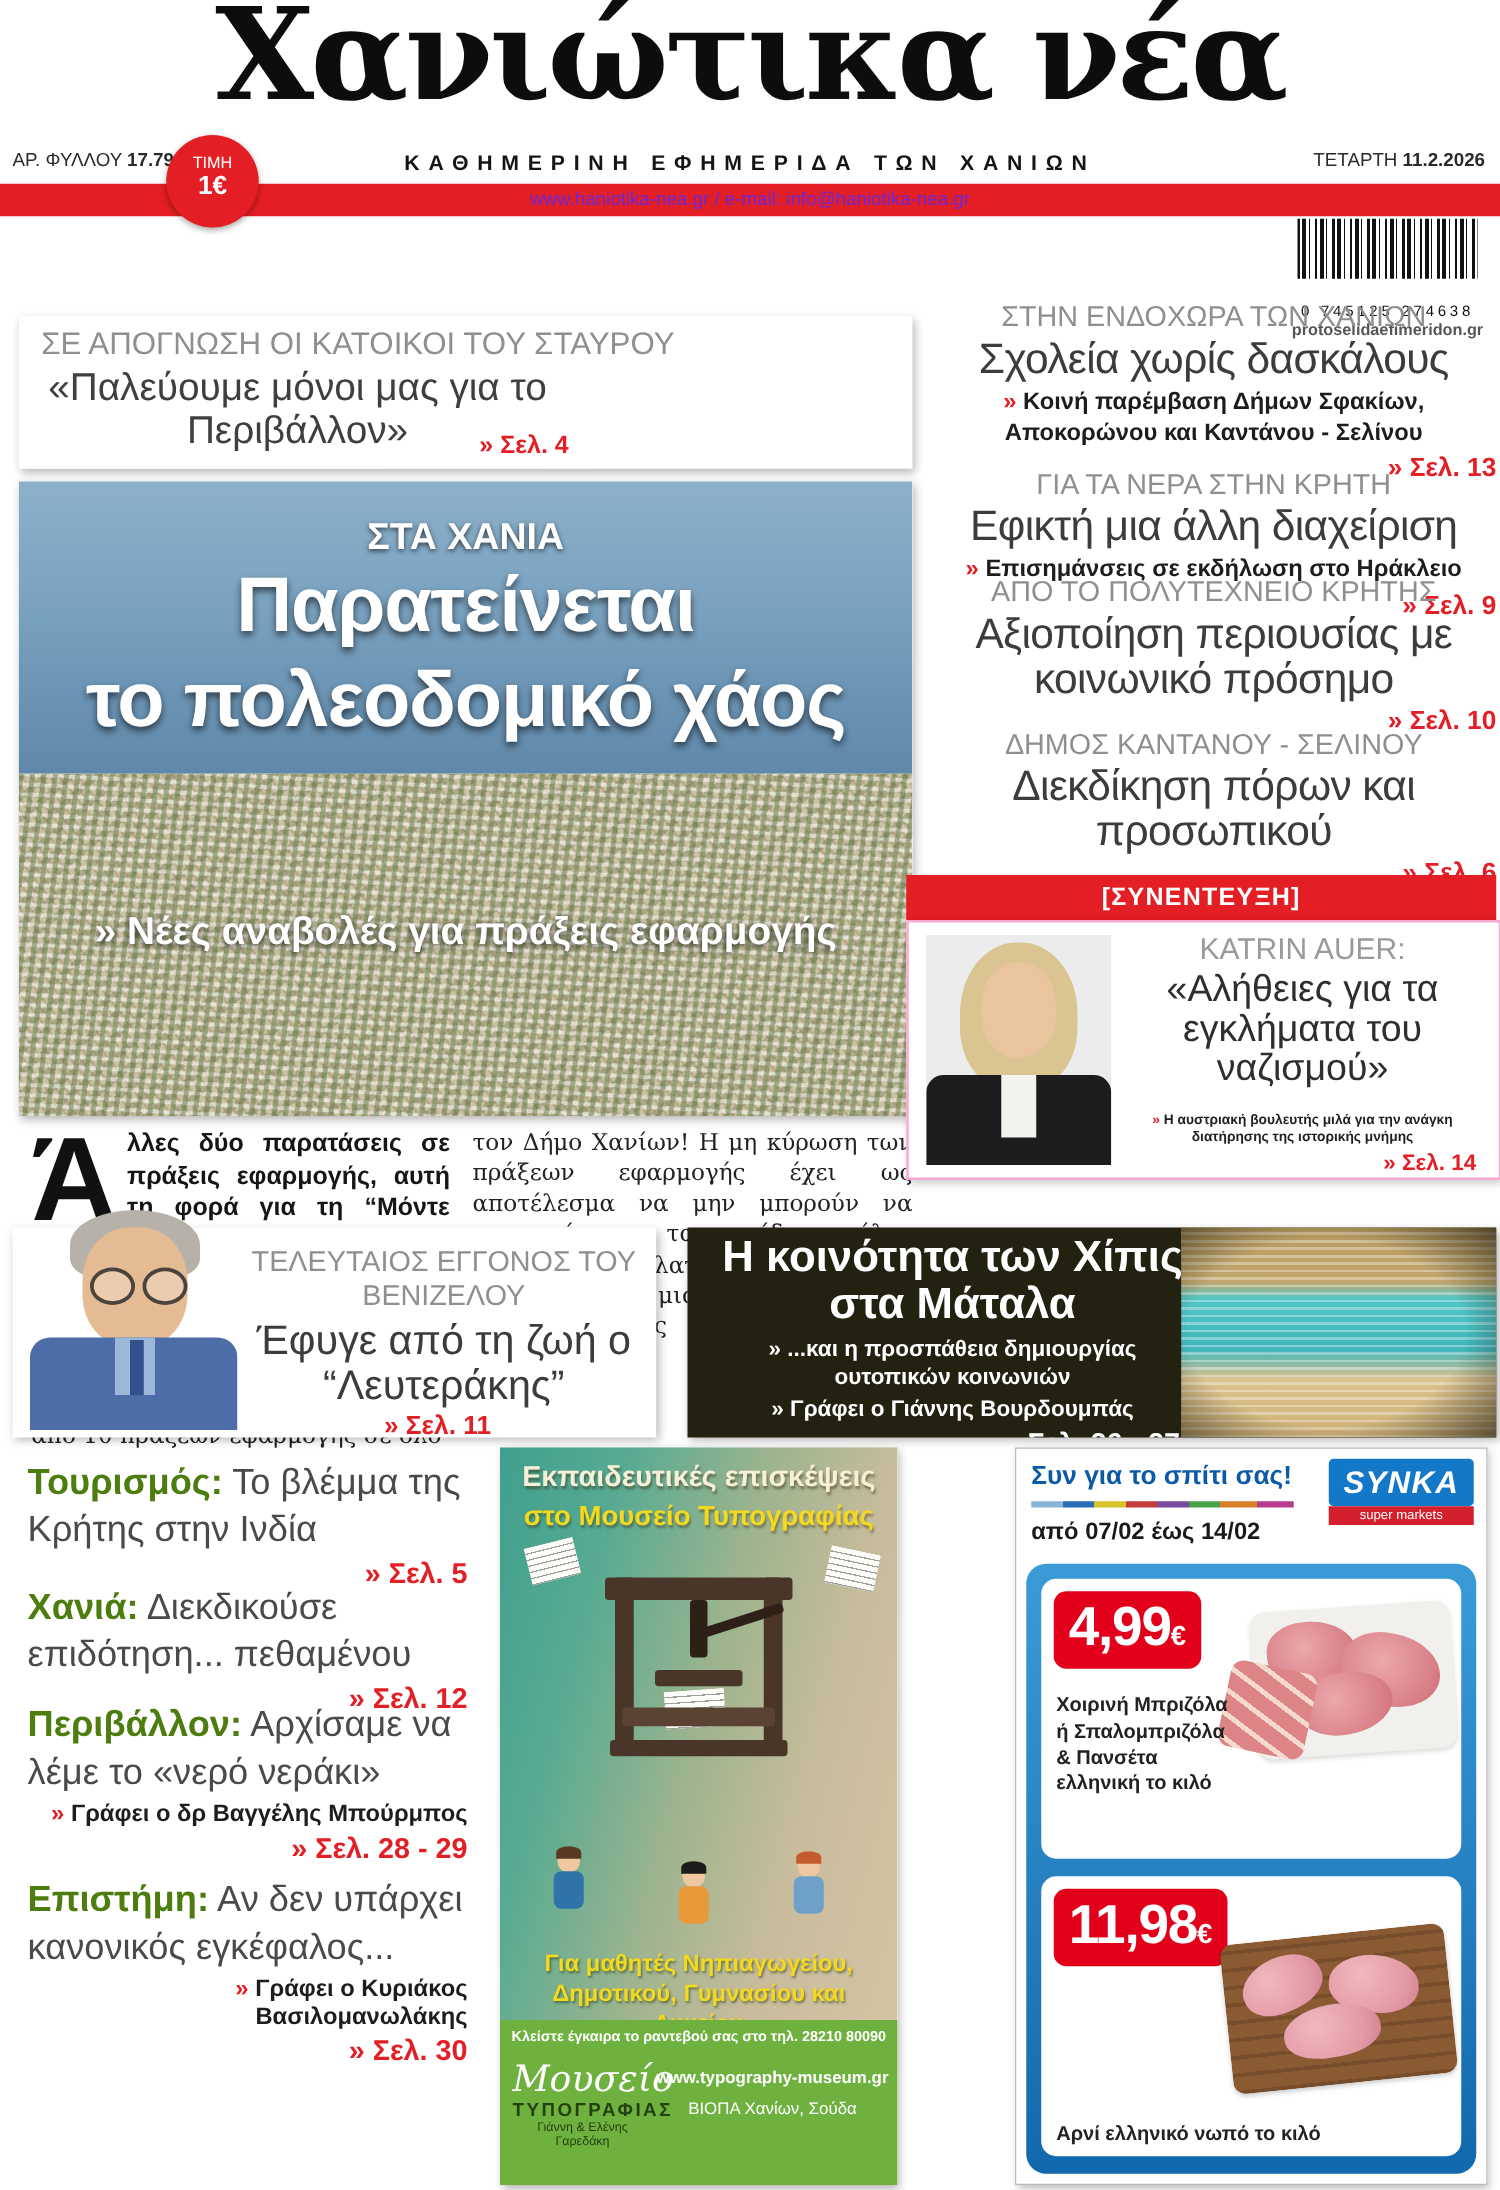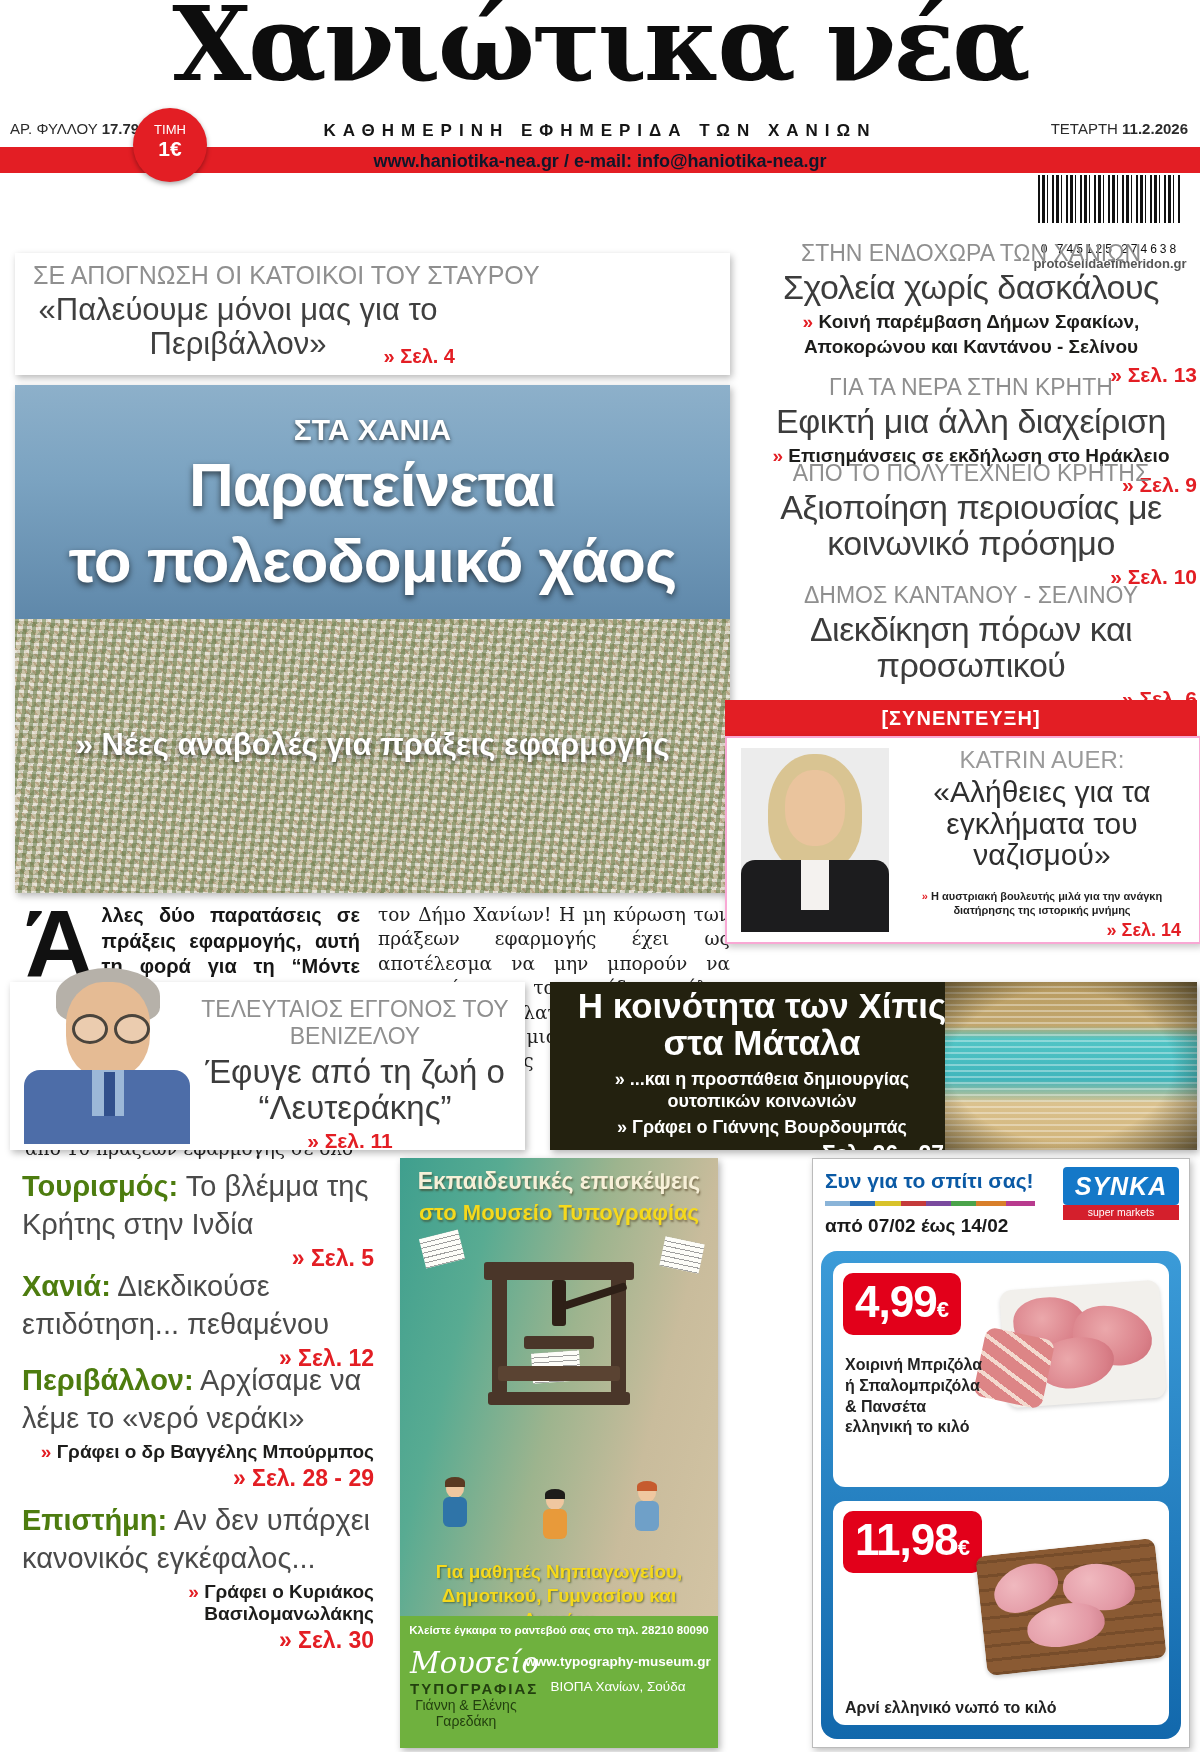--- a/index.html
+++ b/index.html
@@ -10,21 +10,21 @@
   
   .mh-title{left:0;right:0;top:-16px;text-align:center;
     font-family:"DejaVu Serif",serif;font-weight:bold;font-size:102px;
     letter-spacing:-3px;color:#0d0d0d;}
   .mh-issue{left:10px;top:120px;font-size:15px;color:#2b2b2b;}
   .mh-issue b,.mh-date b{font-weight:bold;}
   .mh-date{right:12px;top:120px;font-size:15px;color:#2b2b2b;}
   .mh-subtitle{left:0;right:0;top:121px;text-align:center;font-size:17px;font-weight:bold;
     letter-spacing:7px;color:#151515;}
   .mh-redbar{left:0;right:0;top:147px;height:26px;background:#e31e24;}
-  .mh-url{left:0;right:0;top:151px;text-align:center;color:#0f172a;font-weight:bold;font-size:18px;}
+  .mh-url{left:0;right:0;top:151px;text-align:center;color:#6d28d9;font-weight:normal;font-size:15px;}
   .mh-price{left:133px;top:108px;width:74px;height:74px;border-radius:50%;background:#e31e24;
     box-shadow:0 2px 5px rgba(0,0,0,.35);color:#fff;text-align:center;z-index:5;}
   .mh-price .pl{font-size:13px;margin-top:14px;}
   .mh-price .pv{font-size:21px;font-weight:bold;}
   .bc{right:10px;top:175px;width:160px;text-align:center;}
   .bc-bars{height:48px;margin:0 8px;
     background:repeating-linear-gradient(90deg,#111 0 2px,#fff 2px 4px,#111 4px 7px,#fff 7px 9px,#111 9px 10px,#fff 10px 14px);}
   .bc-digits{font-size:12px;letter-spacing:3px;color:#111;margin-top:19px;}
   .bc-caption{font-size:13px;font-weight:bold;color:#555;}
 
@@ -162,21 +162,21 @@
   .kid-hairC{position:absolute;left:5px;top:-3px;width:20px;height:10px;border-radius:50% 50% 0 0;background:#c65b2e;}
   .kid-body{position:absolute;left:3px;top:17px;width:24px;height:30px;border-radius:6px;}
   .ma-aud{position:absolute;left:14px;right:14px;top:402px;text-align:center;font-size:19px;
     font-weight:bold;color:#f5d91c;line-height:1.25;text-shadow:1px 1px 2px rgba(40,60,20,.6);}
   .ma-green{position:absolute;left:0;right:0;bottom:0;height:132px;background:#6fb13e;}
   .ma-book{position:absolute;left:0;right:0;top:8px;text-align:center;color:#fff;font-weight:bold;
     font-size:11.5px;}
   .ma-logo{position:absolute;left:10px;top:30px;width:112px;text-align:center;}
   .ma-logo-script{font-family:"DejaVu Serif",serif;font-style:italic;font-size:29px;color:#fff;}
   .ma-logo-caps{font-size:15px;letter-spacing:2px;color:#23400f;font-weight:bold;}
-  .ma-logo-sub{font-size:14px;color:#23400f;}
+  .ma-logo-sub{font-size:10px;color:#23400f;}
   .ma-right{position:absolute;left:124px;right:6px;top:38px;text-align:center;color:#fff;}
   .ma-site{font-weight:bold;font-size:13.5px;}
   .ma-loc{font-size:13.5px;margin-top:10px;}
 
   
   .sy{left:812px;top:1158px;width:378px;height:590px;background:#fff;border:1px solid #bbb;
     box-shadow:2px 3px 7px rgba(0,0,0,.25);box-sizing:border-box;}
   .sy-tag{position:absolute;left:12px;top:10px;width:230px;font-size:21px;font-weight:bold;color:#0b5aa5;}
   .sy-stripe{position:absolute;left:12px;top:42px;width:210px;height:5px;
     background:linear-gradient(90deg,#8ab4d8 0 12%,#2a6db5 12% 24%,#d8c22a 24% 36%,#c43b3b 36% 48%,

